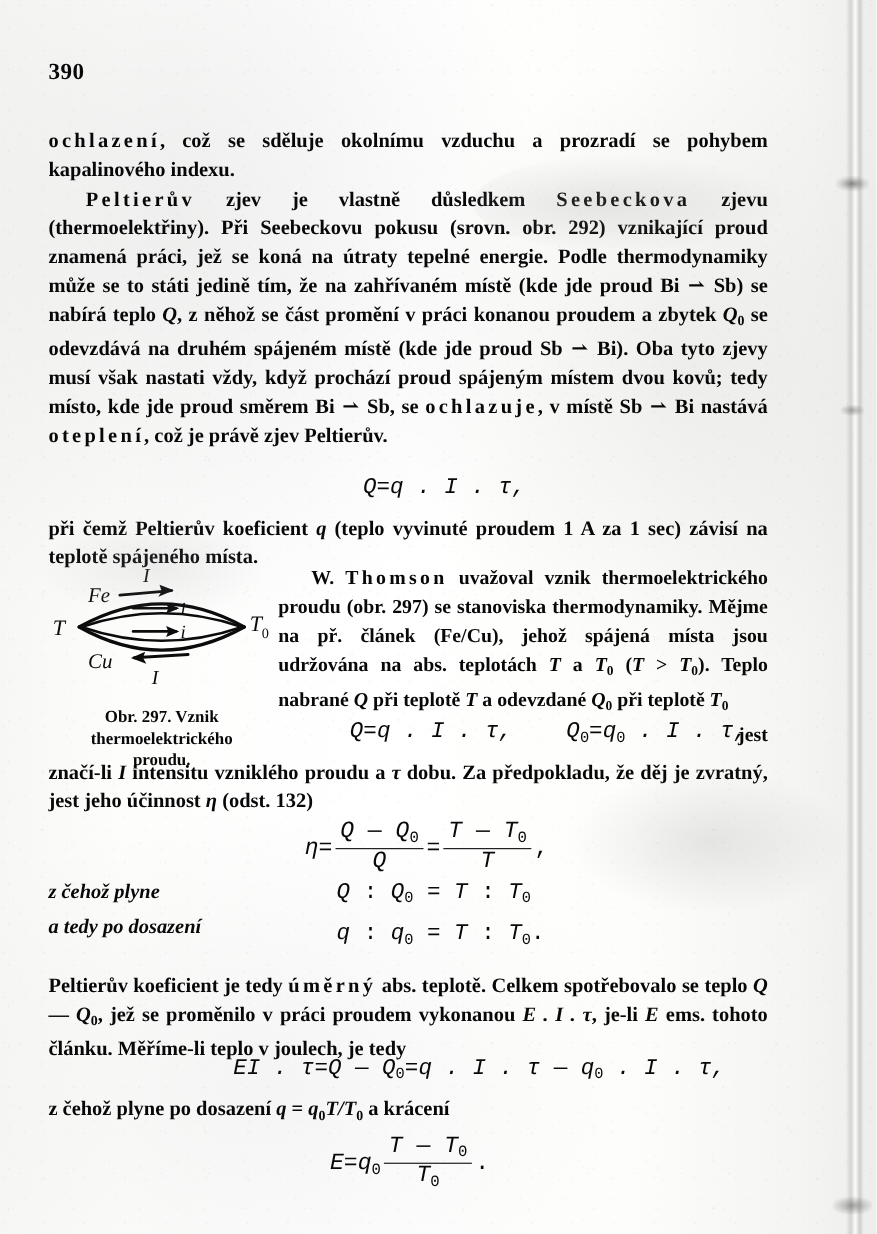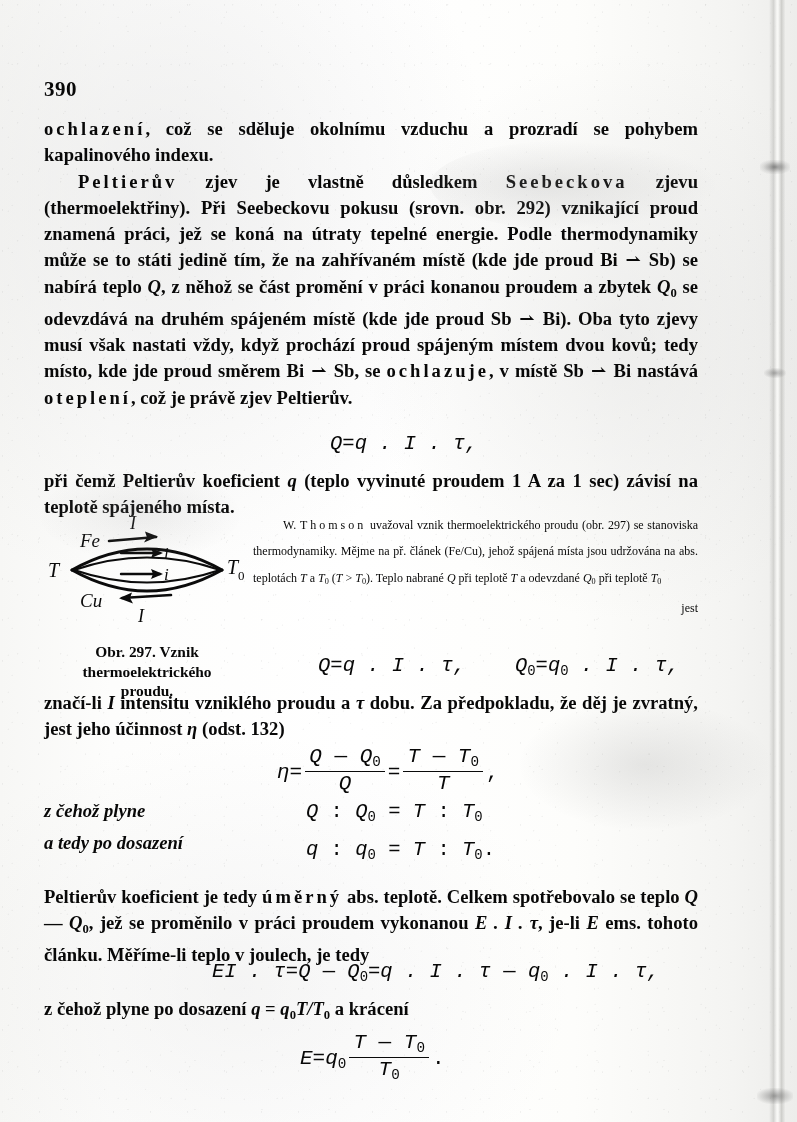--- a/index.html
+++ b/index.html
@@ -97,21 +97,20 @@
   .content { position: absolute; inset: 0; }
 
   
   #folio {
     position: absolute;
     left: 44px;
     top: 53px;
     font-size: 21px;
     font-weight: bold;
     letter-spacing: 0.5px;
-    margin-top: 24px;
   }
 
   .body-block {
     position: absolute;
     left: 44px;
     width: 654px;
     font-size: 18.6px;
     font-weight: bold;
     line-height: 26.3px;
     text-align: justify;
@@ -167,22 +166,22 @@
     font-weight: bold;
     line-height: 19.5px;
   }
 
   
   #side-col {
     position: absolute;
     left: 253px;
     top: 512px;
     width: 445px;
-    font-size: 12px;
-    font-weight: normal;
+    font-size: 18px;
+    font-weight: bold;
     line-height: 26.3px;
     text-align: justify;
   }
   #side-col p { margin: 0; }
   #side-col p.indent { text-indent: 30px; }
   #side-col p.last { text-align: right; }
 
   .lbl-inline {
     position: absolute;
     font-size: 18.6px;

